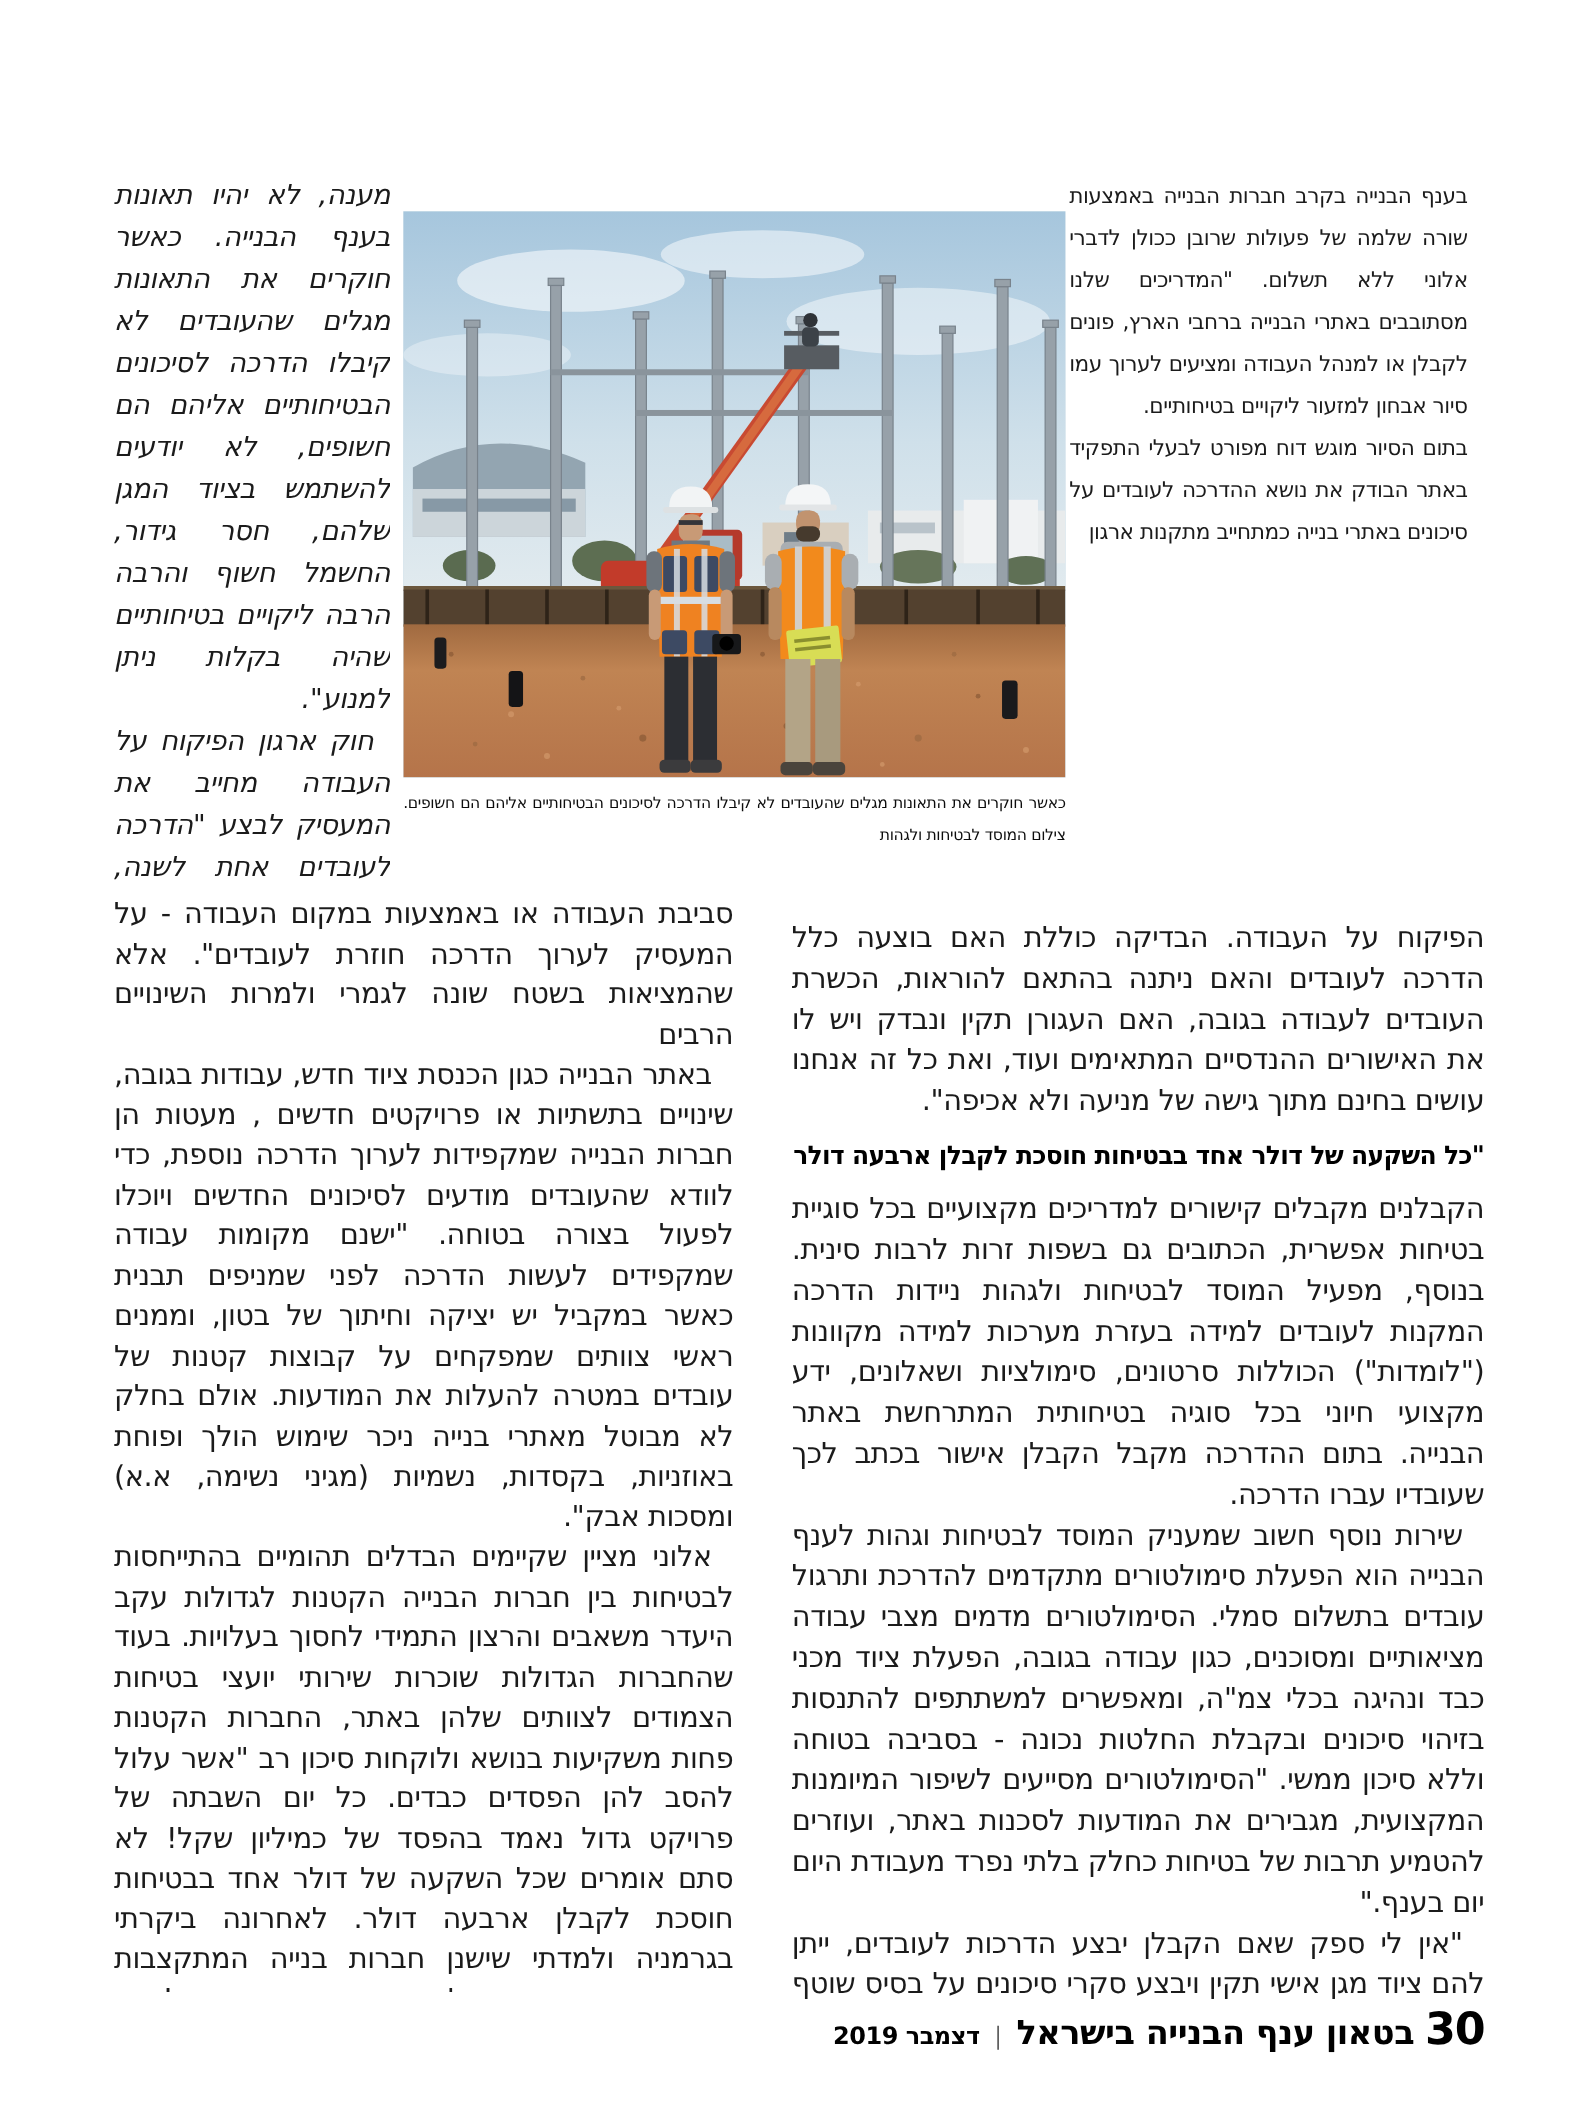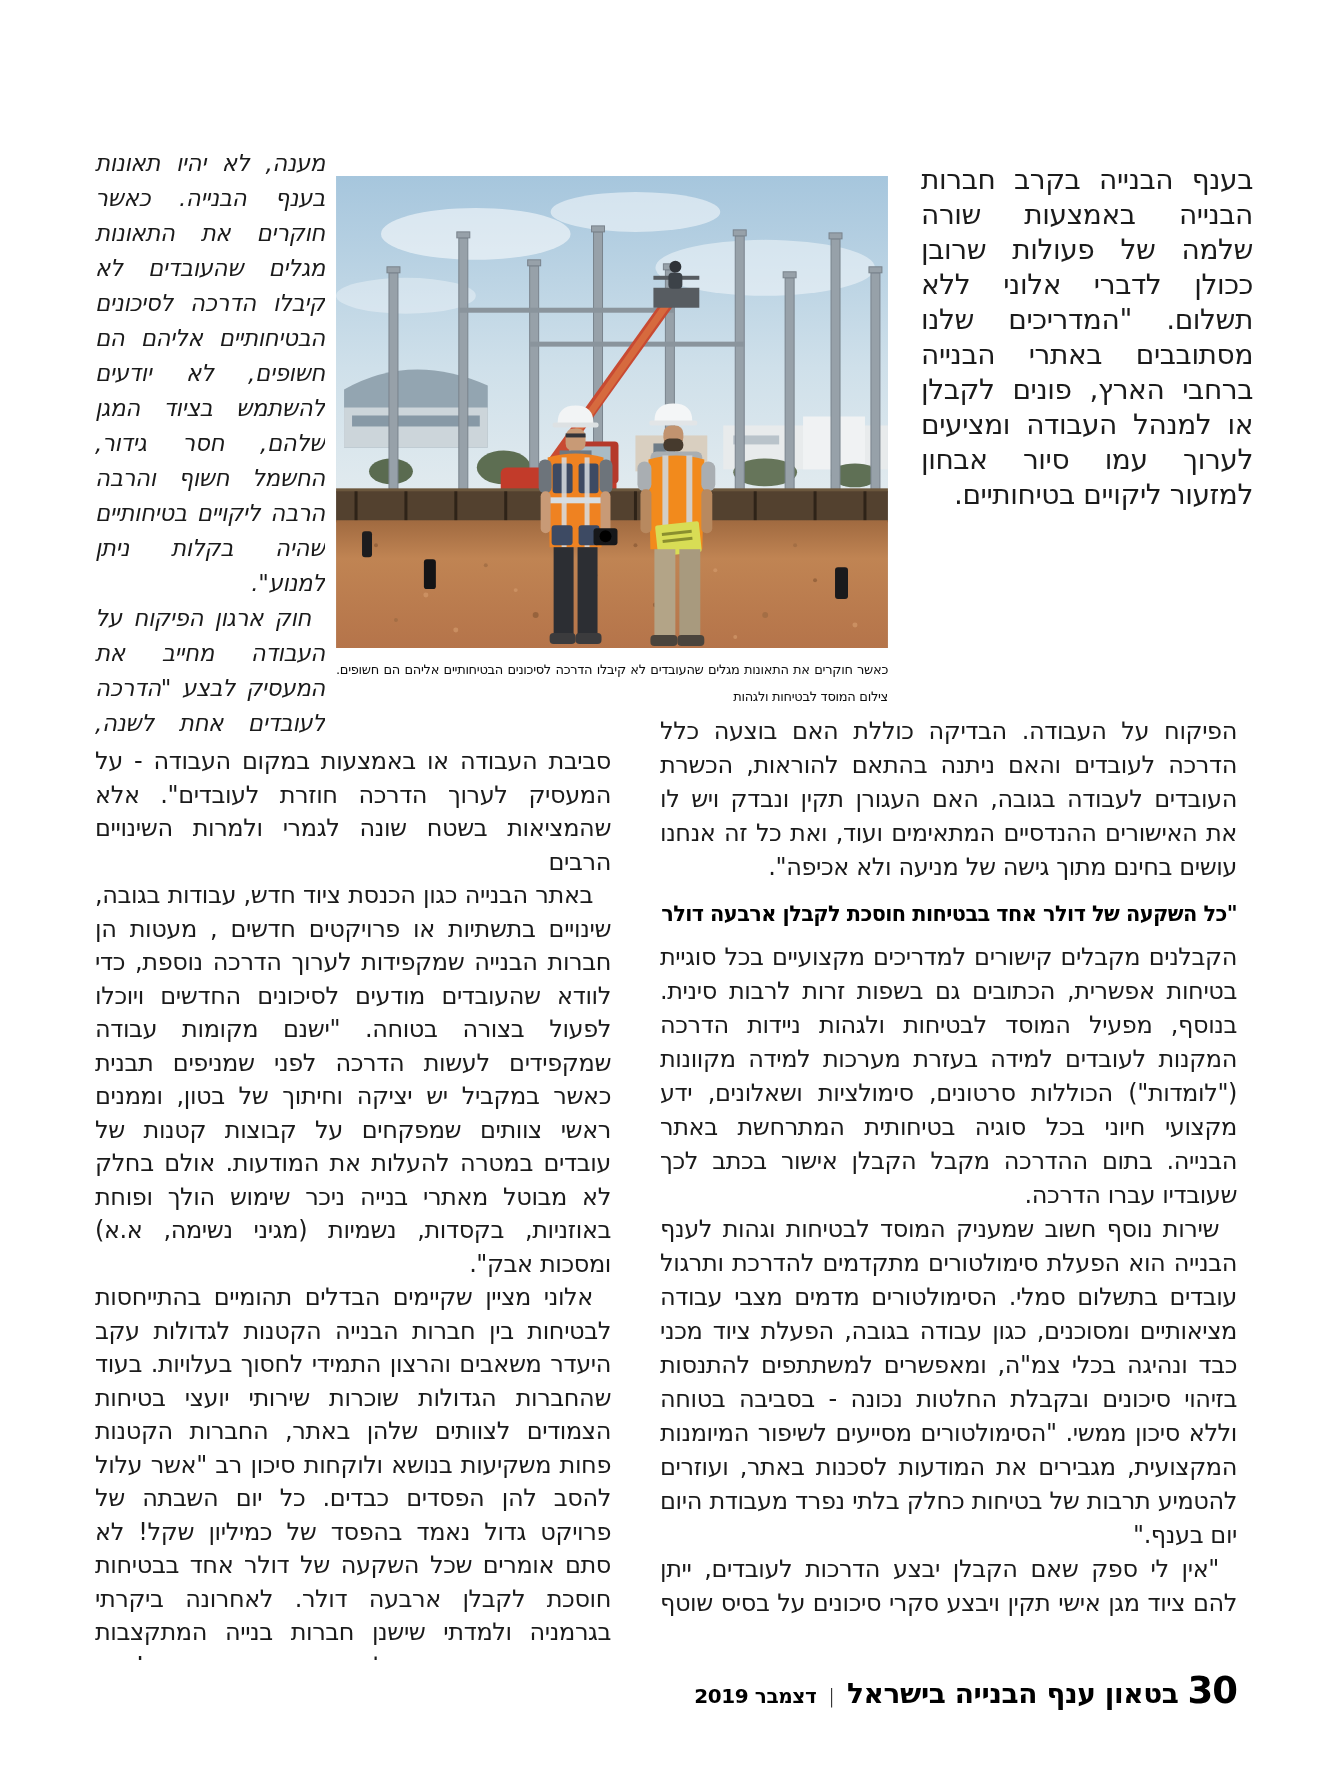--- a/index.html
+++ b/index.html
@@ -4,23 +4,23 @@
 <style>
   * { margin:0; padding:0; box-sizing:border-box; }
   html, body { background:#ffffff; }
   .page {
     position:relative; width:1329px; height:1772px; background:#ffffff;
     direction:rtl; font-family:"DejaVu Sans", sans-serif; color:#1b1b1b;
     overflow:hidden; margin:0 auto;
   }
   .col { position:absolute; text-align:justify; overflow:hidden; }
   .col p { margin:0; }
-  .right-narrow { top:146px; right:76px;  width:332px; height:602px; font-size:28px; line-height:35px; letter-spacing:-0.4px;margin-top:16px; }
+  .right-narrow { top:146px; right:106px;  width:332px; height:602px; font-size:18px; line-height:35px; letter-spacing:-0.4px; }
   .left-narrow  { top:146px; left:95px;   width:230px; height:600px; font-size:23px; line-height:35px; letter-spacing:-0.4px;font-style:italic; }
-  .right-wide   { top:714px; right:92px;  width:577px; height:908px; font-size:24px; line-height:34px; letter-spacing:-0.4px; }
+  .right-wide   { top:764px; right:92px;  width:577px; height:908px; font-size:24px; line-height:34px; letter-spacing:-0.4px; }
   .left-wide    { top:745px; left:95px;   width:516px; height:915px; font-size:24px; line-height:33.5px; letter-spacing:-0.4px; }
   .indent    { text-indent:18px; }
   .indent-sm { text-indent:14px; }
   .headline {
     font-weight:700; font-size:21.5px; line-height:34px; white-space:nowrap;
     margin:13px 0 9px; letter-spacing:-0.6px; transform:scaleX(0.97);
     transform-origin:right center; color:#000;
   }
   .photo-frame { position:absolute; top:176px; left:336px; width:552px; height:472px; overflow:hidden; background:#cfe0ea; }
   .photo-frame svg { display:block; width:552px; height:472px; }
@@ -35,20 +35,21 @@
   .sep  { font-size:20px; font-weight:300; margin:0 3px; }
   .date { font-size:20px; font-weight:700; letter-spacing:-0.4px; }
 </style>
 </head>
 <body>
 
 <div class="page">
 
   <div class="col right-narrow">
     <p>בענף הבנייה בקרב חברות הבנייה באמצעות שורה שלמה של פעולות שרובן ככולן לדברי אלוני ללא תשלום. "המדריכים שלנו מסתובבים באתרי הבנייה ברחבי הארץ, פונים לקבלן או למנהל העבודה ומציעים לערוך עמו סיור אבחון למזעור ליקויים בטיחותיים.</p>
+    <p>בתום הסיור מוגש דוח מפורט לבעלי התפקיד באתר הבודק את נושא ההדרכה לעובדים על סיכונים באתרי בנייה כמתחייב מתקנות ארגון</p>
   </div>
 
   <div class="photo-frame">
     <svg viewBox="0 0 553 473" xmlns="http://www.w3.org/2000/svg">
       <defs>
         <linearGradient id="sky" x1="0" y1="0" x2="0" y2="1">
           <stop offset="0" stop-color="#a6c6dd"></stop>
           <stop offset="0.55" stop-color="#cfe0ea"></stop>
           <stop offset="1" stop-color="#e6edf0"></stop>
         </linearGradient>

